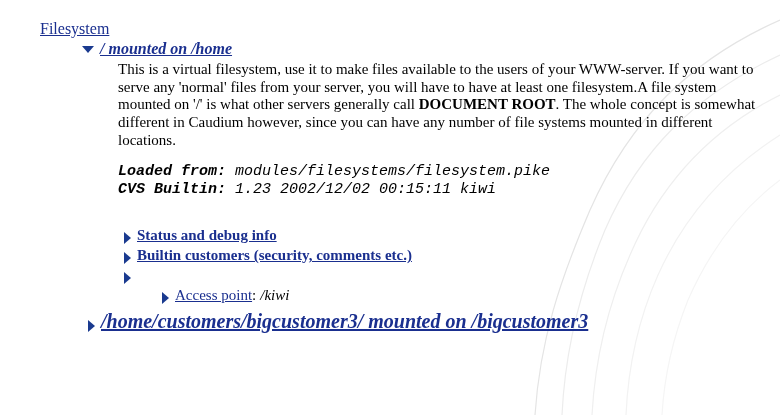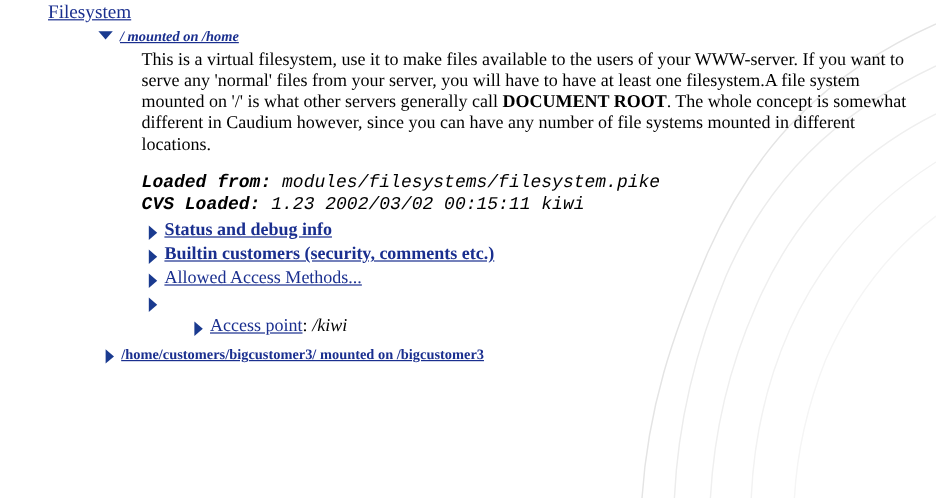--- a/index.html
+++ b/index.html
@@ -22,21 +22,21 @@
     right: 0;
     top: 0;
     width: 340px;
     height: 415px;
     pointer-events: none;
     z-index: 0;
   }
   .content {
     position: relative;
     z-index: 1;
-    padding: 2px 0 0 0;
+    padding: 20px 0 0 0;
   }
   a.link {
     color: #1a2f8f;
     text-decoration: underline;
     cursor: pointer;
   }
   .root-title {
     margin-left: 40px;
     font-size: 16px;
   }
@@ -60,21 +60,21 @@
     top: 1px;
   }
   .node-row {
     white-space: nowrap;
   }
   .level1 {
     margin-left: 82px;
     margin-top: 2px;
   }
   .node-title {
-    font-size: 12px;
+    font-size: 16px;
     font-style: italic;
     font-weight: bold;
     margin-left: 6px;
   }
   .desc {
     margin-left: 118px;
     margin-right: 10px;
     margin-top: 3px;
     line-height: 1.18;
     text-align: left;
@@ -89,21 +89,21 @@
     margin-top: 14px;
     font-style: italic;
     line-height: 1.2;
     font-family: Liberation Mono, monospace;
   }
   .meta .lbl {
     font-weight: bold;
   }
   .items {
     margin-left: 124px;
-    margin-top: 4px;
+    margin-top: 28px;
   }
   .item-row {
     margin-top: 3px;
     white-space: nowrap;
   }
   .item-row .lbl-link {
     margin-left: 6px;
     font-size: 15px;
   }
   .sub-items {
@@ -112,21 +112,22 @@
   .bold-link {
     font-weight: bold;
   }
   .footer-row {
     margin-left: 88px;
     margin-top: 6px;
     white-space: nowrap;
   }
   .footer-row .lbl-link {
     margin-left: 6px;
-    font-size: 12px;
+    font-size: 20px;
+    font-style: italic;
     font-weight: bold;
   }
   .value-text {
     margin-left: 4px;
     font-style: italic;
   }
 </style>
 </head>
 <body>
 
@@ -151,38 +152,35 @@
   <div class="desc">
     <span>This is a virtual filesystem, use it to make files available to the users of your WWW-server. If you want to serve any 'normal' files from your server, you will have to have at least one filesystem.A file system mounted on '/' is what other servers generally call <b>DOCUMENT ROOT</b>. The whole concept is somewhat different in Caudium however, since you can have any number of file systems mounted in different locations.</span>
   </div>
 
   <div class="meta">
     <div>
       <span class="lbl">Loaded from:</span>
       <span>modules/filesystems/filesystem.pike</span>
     </div>
     <div>
-      <span class="lbl">CVS Loaded:</span>
-      <span>1.23 2002/03/02 00:15:11 kiwi</span>
+      <span class="lbl">CVS Builtin:</span>
+      <span>1.23 2002/12/02 00:15:11 kiwi</span>
     </div>
   </div>
 
   <div class="items">
 
     <div class="item-row">
       <span class="tri tri-right"></span><a class="link lbl-link bold-link">Status and debug info</a>
     </div>
 
     <div class="item-row">
       <span class="tri tri-right"></span><a class="link lbl-link bold-link">Builtin customers (security, comments etc.)</a>
     </div>
 
-    <div class="item-row">
-      <span class="tri tri-right"></span><a class="link lbl-link">Allowed Access Methods...</a>
-    </div>
 
     <div class="item-row">
       <span class="tri tri-right"></span>
     </div>
 
 
     <div class="sub-items">
       <div class="item-row">
         <span class="tri tri-right"></span><a class="link lbl-link">Access point</a><span>:</span><span class="value-text">/kiwi</span>
       </div>

